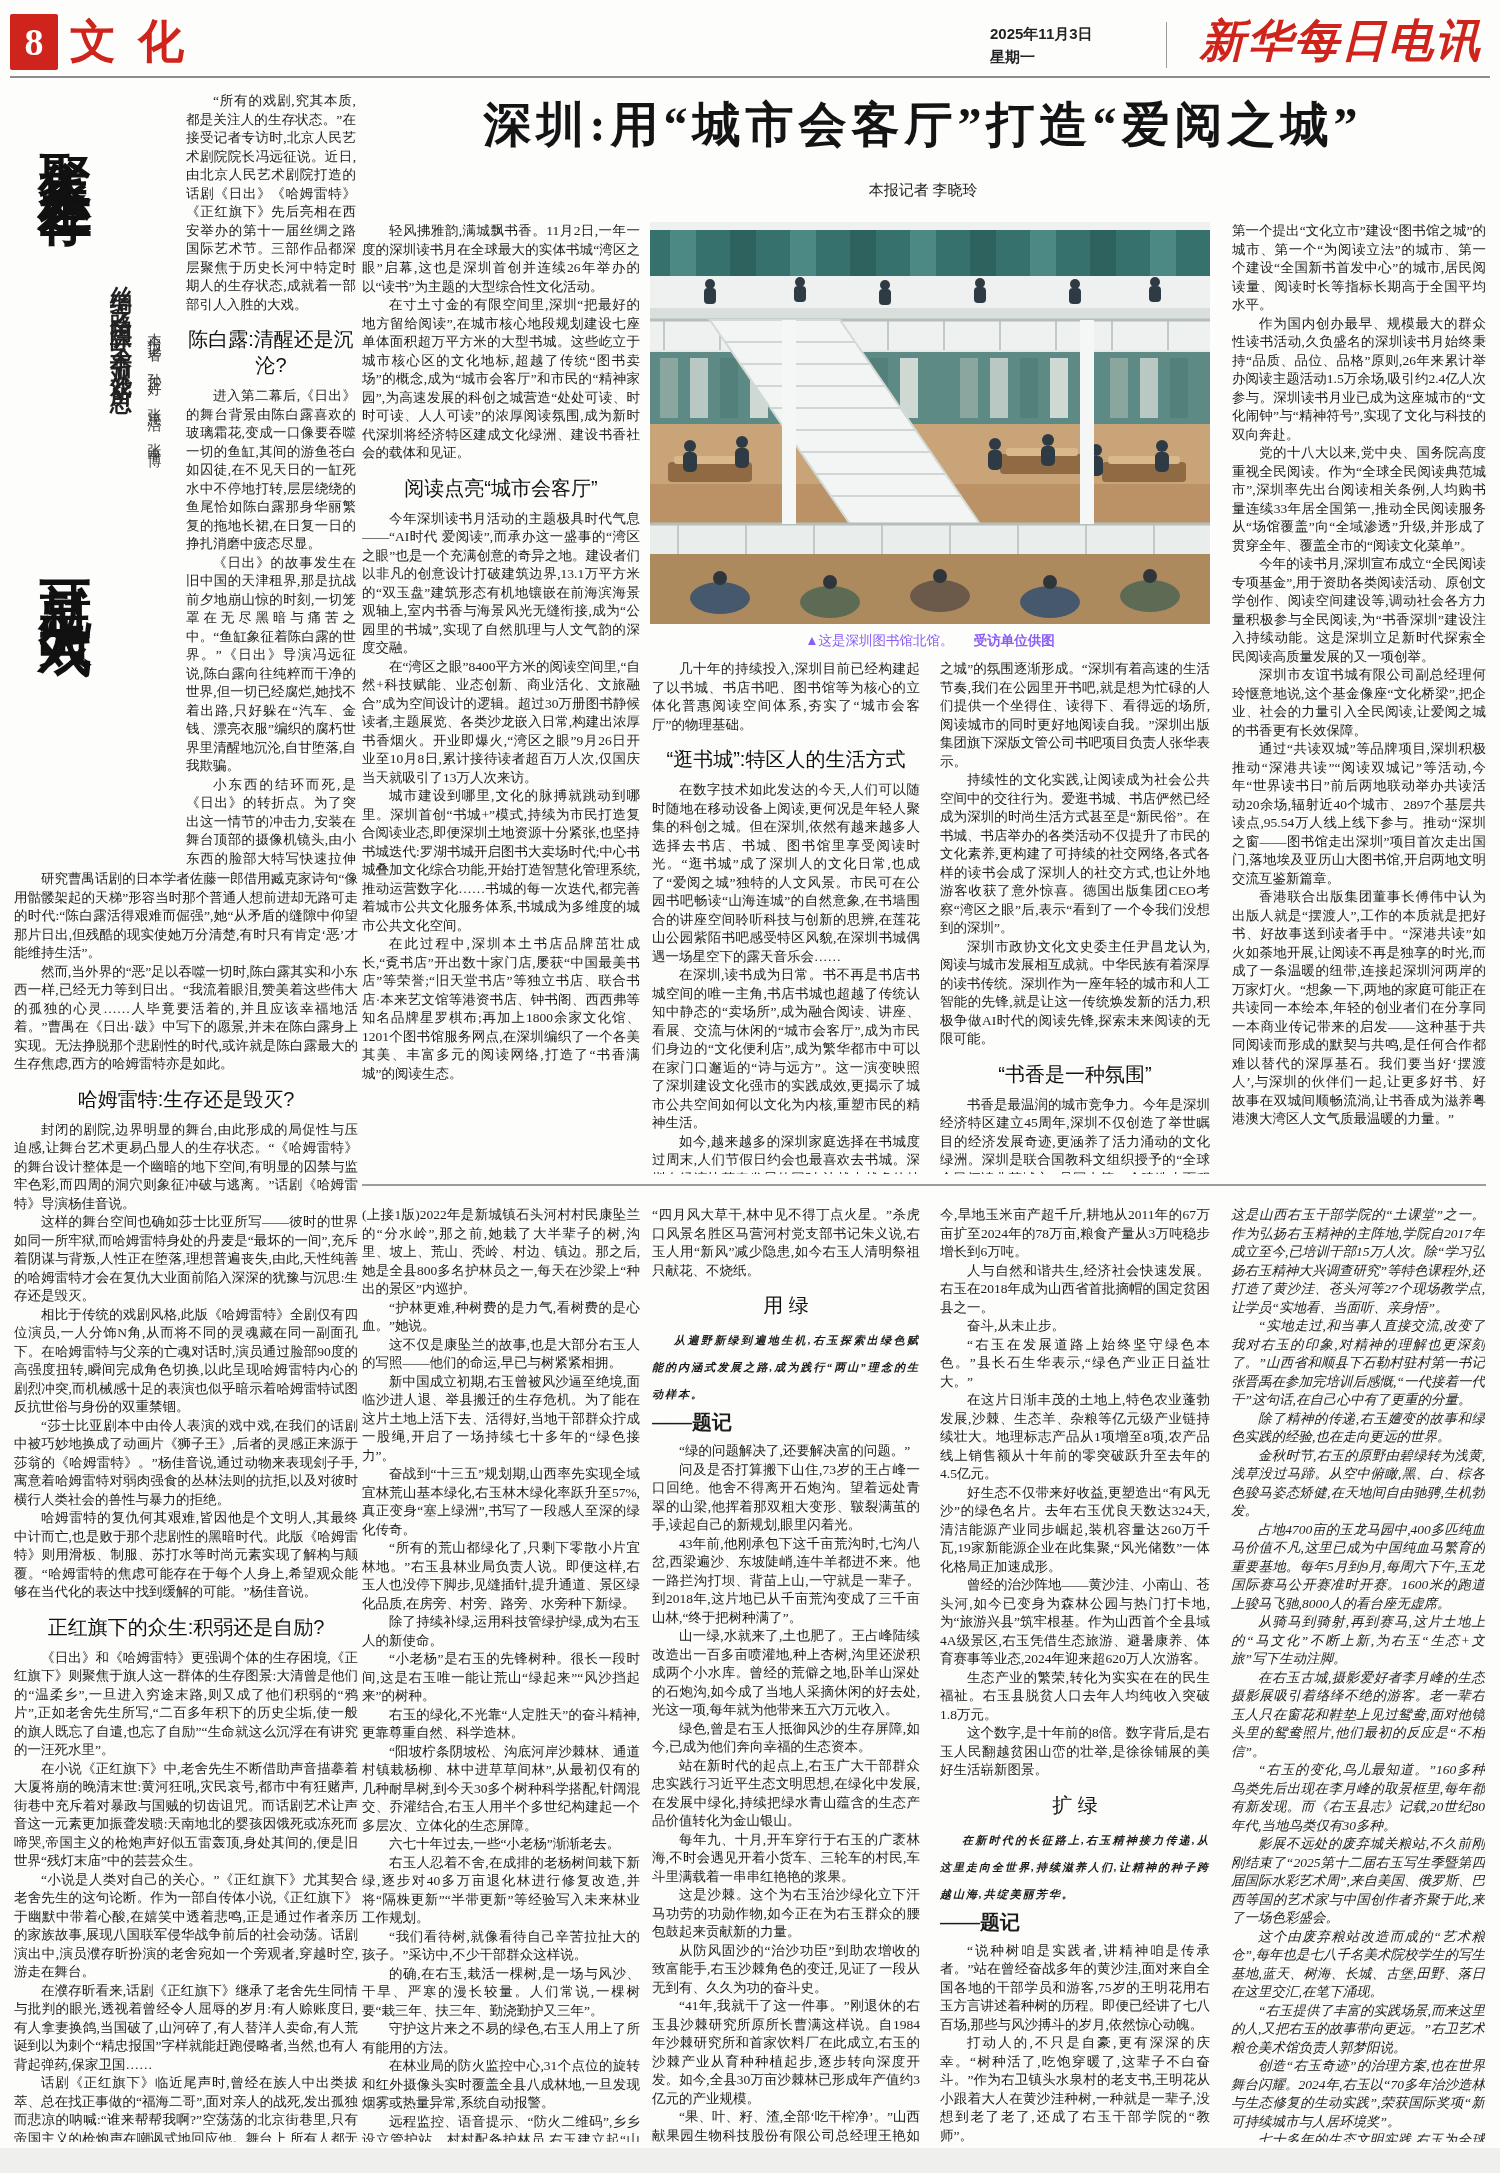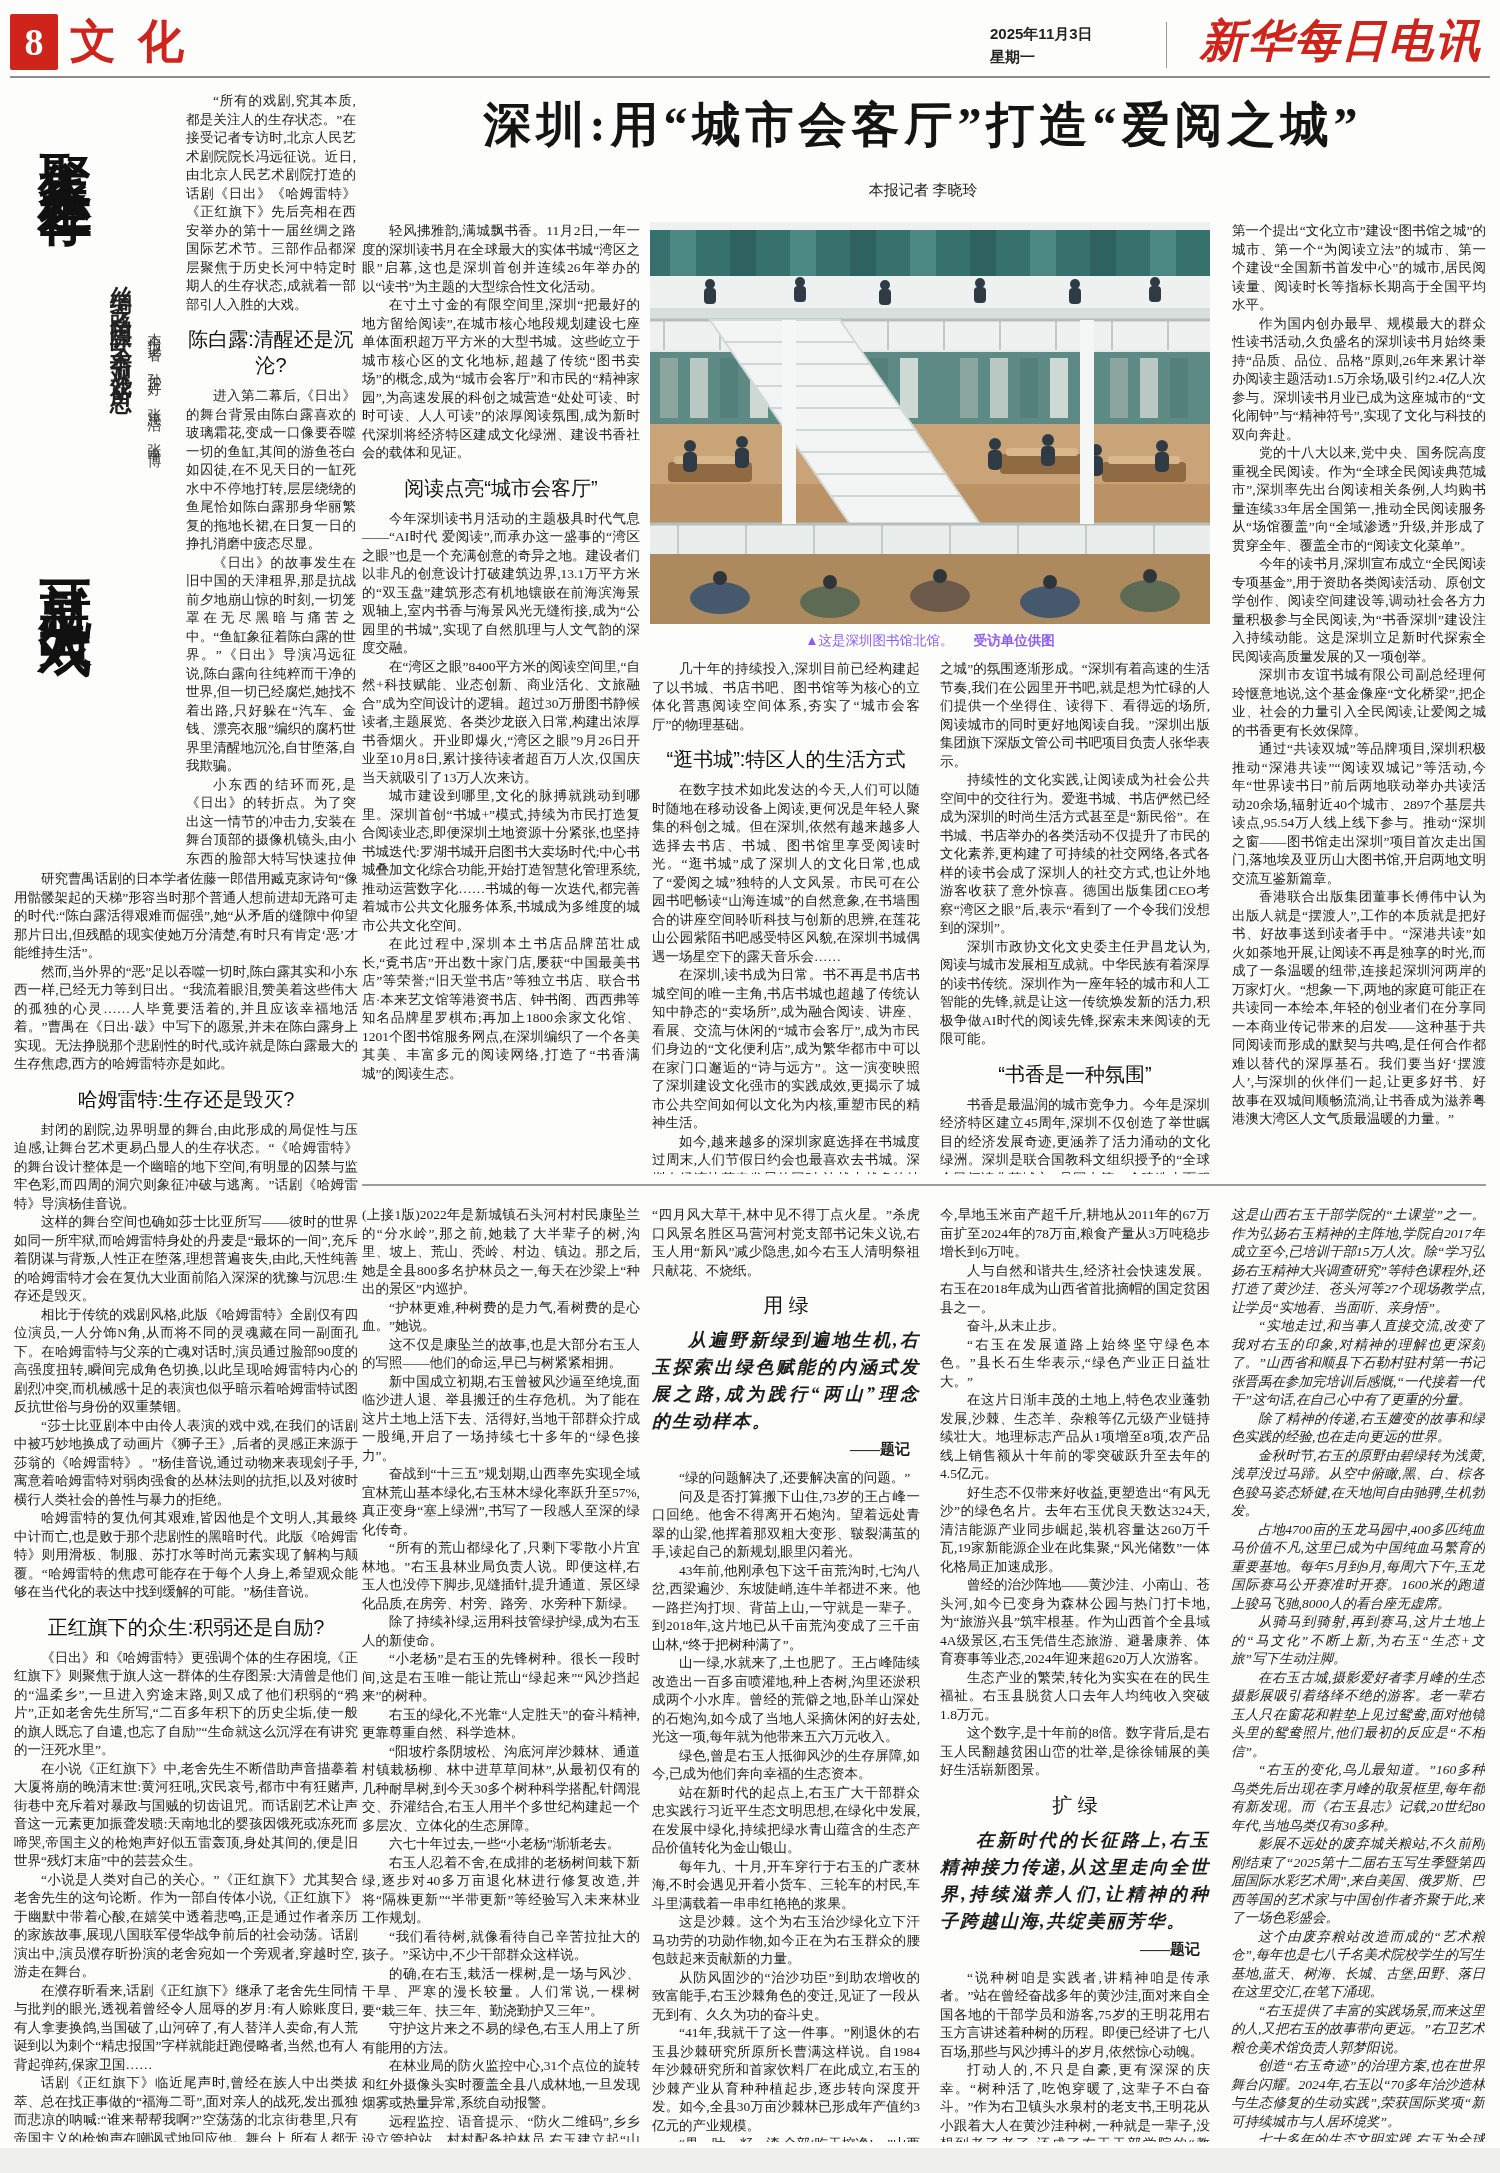--- a/index.html
+++ b/index.html
@@ -25,23 +25,23 @@
   .la-sub { font:bold 22px/34px "Liberation Serif",serif; letter-spacing:9px; color:#222; }
   .la-by { font:14px/24px "Liberation Serif",serif; letter-spacing:5px; color:#333; }
 
   
   .col { position:absolute; text-align:justify; overflow:hidden; }
   .ci { margin:0; }
   .ci-p, .ci-lead { font-size:13.5px; line-height:18.5px; text-indent:2em; }
   .ci-lead { text-indent:0; }
   .ci-h { font-family:"Liberation Sans","DejaVu Sans",sans-serif; font-weight:normal;
           font-size:20px; line-height:26px; text-align:center; text-indent:0; margin:12px 0 9px; color:#111; }
-  .ci-kaiti { font-size:18px; line-height:27px; font-weight:bold; font-style:italic;
+  .ci-kaiti { font-size:11px; line-height:27px; font-weight:bold; font-style:italic;
               letter-spacing:2px; text-indent:2em; margin:4px 0 0;font-family:Liberation Serif, serif; }
-  .ci-sign { font-size:15px; line-height:24px; font-weight:bold; text-align:right;
+  .ci-sign { font-size:20px; line-height:24px; font-weight:bold; text-align:left;
              text-indent:0; margin:2px 10px 8px 0; }
 
   
   .sz-headline { position:absolute; left:360px; top:92px; width:1126px; text-align:center;
                  font:900 48px/66px "Liberation Serif",serif; letter-spacing:5px; color:#141414; }
   .sz-byline { position:absolute; left:360px; top:178px; width:1126px; text-align:center;
                font:15px/24px "Liberation Serif",serif; color:#222; }
   .sz-photo { position:absolute; left:650px; top:222px; width:560px; height:402px; overflow:hidden; }
   .sz-caption { position:absolute; left:640px; top:630px; width:580px; text-align:center;
                 font:13.5px/22px "Liberation Serif",serif; color:#8b5cf6; }

